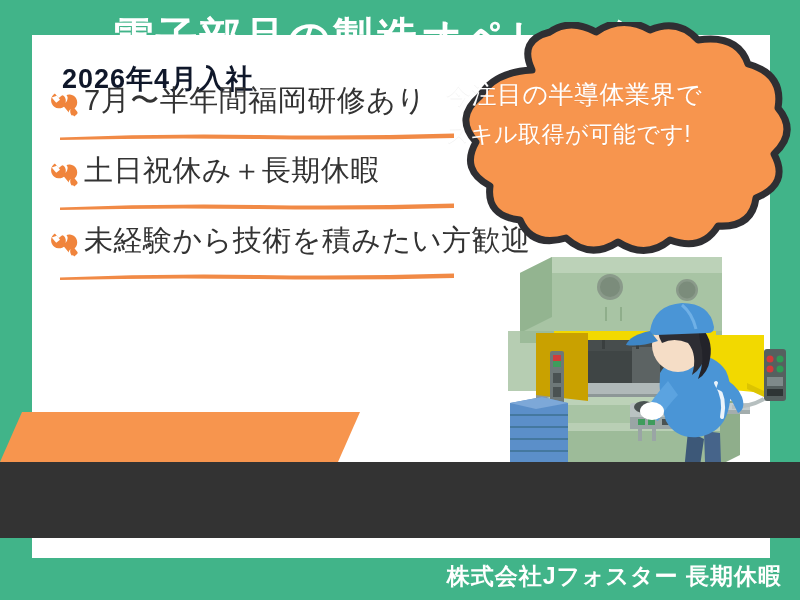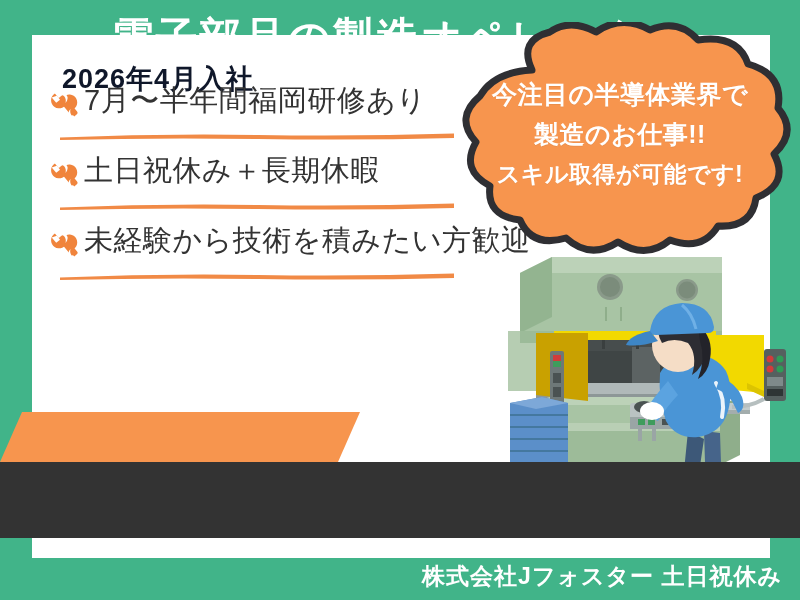--- a/index.html
+++ b/index.html
@@ -82,25 +82,24 @@
     z-index: 8;
   }
 
   .bubble svg { display: block; }
 
   .bubble-text {
     position: absolute;
     left: 0;
     top: 52px;
     width: 348px;
-    text-align: center;
     color: #ffffff;
     font-size: 25px;
     line-height: 40px;
-    font-weight: 700;
+    font-weight: 400;
     letter-spacing: 0.5px;
     text-shadow: 0 1px 0 rgba(0,0,0,0.05);
   }
   .bubble-text .l2 { font-size: 25px; }
   .bubble-text .l3 { font-size: 23px; }
 
   
   .illustration {
     position: absolute;
     left: 492px;
@@ -414,26 +413,25 @@
                Q200 238 172 220
                Q144 238 120 216
                Q86 226 74 198
                Q40 194 44 164
                Q14 148 30 120
                Q8 96 34 74
                Q48 50 86 48 Z" fill="#f7954e" stroke="#2f2f33" stroke-width="7" stroke-linejoin="round"></path>
     </svg>
     <div class="bubble-text">
       <div class="l1">今注目の半導体業界で</div>
-      <div class="l2">製造のお仕事!!</div>
       <div class="l3">スキル取得が可能です!</div>
     </div>
   </div>
 
   <div class="ribbon"></div>
   <div class="ribbon-label">2026年4月入社</div>
 
   <div class="title-bar"></div>
   <div class="title-text">電子部品の製造オペレーター</div>
 
-  <div class="company">株式会社Jフォスター 土日祝休み</div>
+  <div class="company">株式会社Jフォスター 長期休暇</div>
 
 </div>
 
 </body></html>

